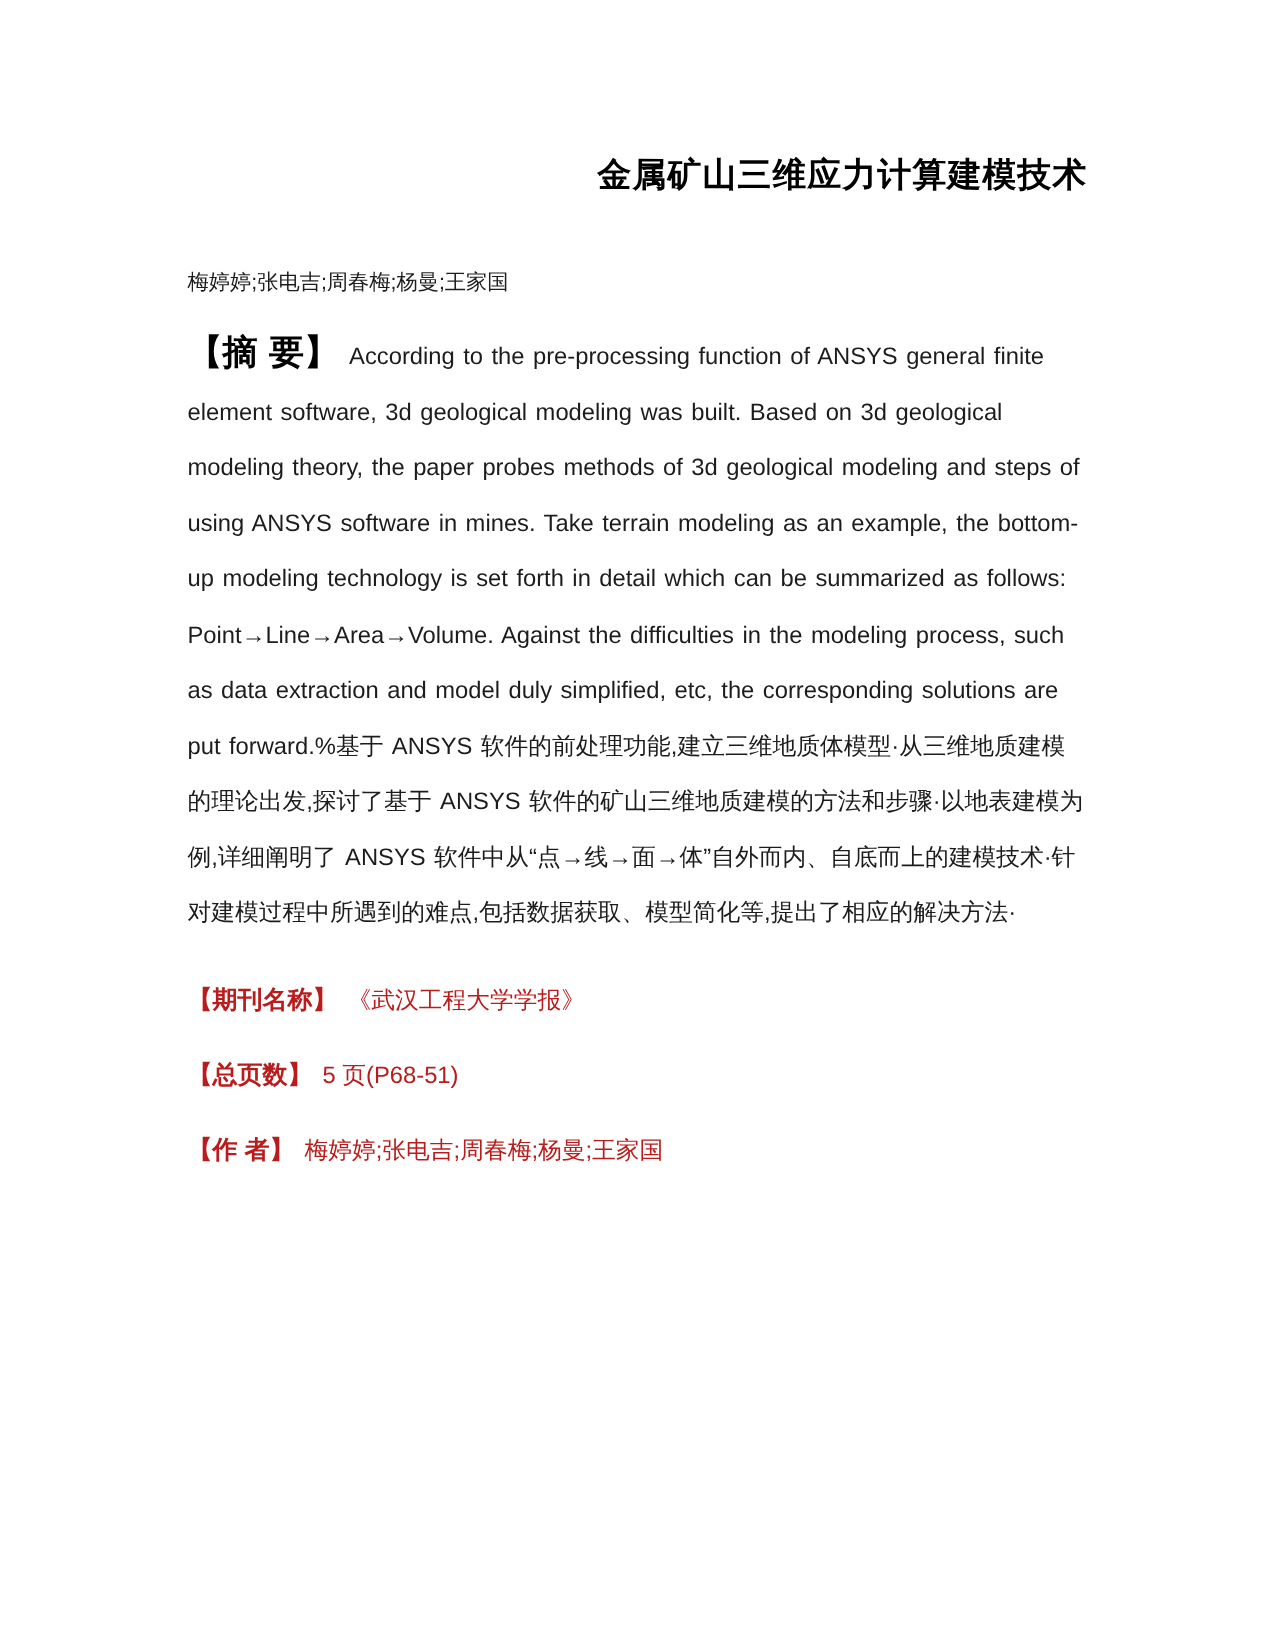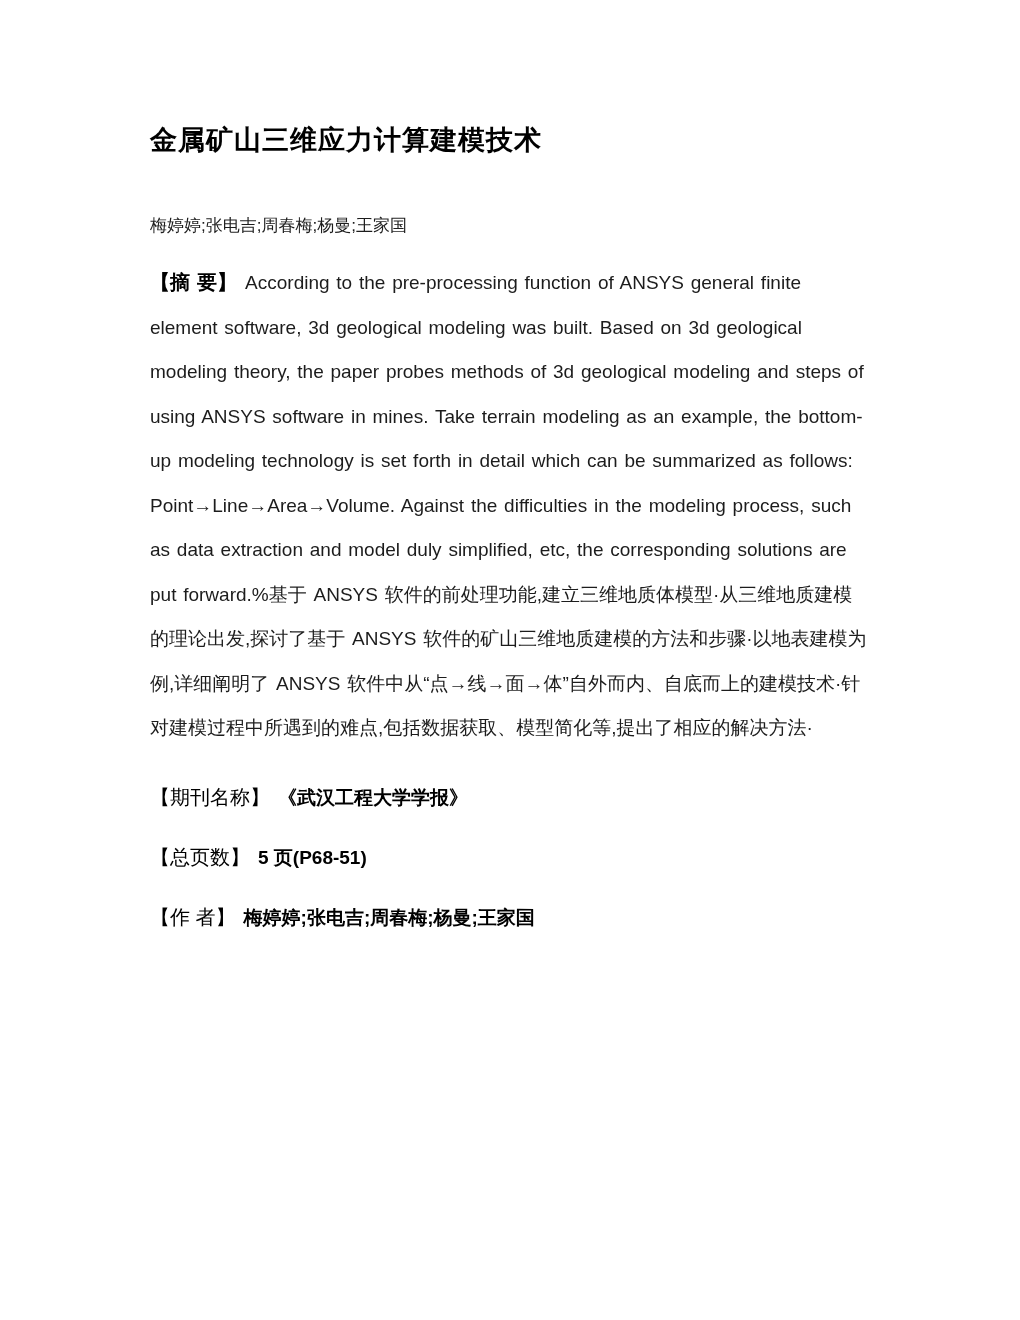--- a/index.html
+++ b/index.html
@@ -17,63 +17,63 @@
     background: #ffffff;
     overflow: hidden;
     box-sizing: border-box;
     padding: 122px 150px 0 150px;
   }
   .title {
     margin: 0;
     font-size: 27px;
     font-weight: 700;
     letter-spacing: 1px;
-    text-align: left;
+    text-align: right;
     color: #000000;
     line-height: 36px;
   }
   .authors {
     margin-top: 56px;
     font-size: 17px;
     line-height: 24px;
     color: #1c1c1c;
   }
   .abstract {
     margin: 22px 0 0 0;
     font-size: 19px;
     line-height: 44.5px;
     text-align: left;
     color: #1c1c1c;
     word-spacing: 1.5px;
   }
   .abstract .label {
     font-weight: 700;
-    font-size: 20px;
+    font-size: 28px;
     color: #000000;
     margin-right: 8px;
   }
   .fields {
     margin-top: 34px;
   }
   .field {
     margin-top: 0;
     margin-bottom: 35px;
     font-size: 19px;
     line-height: 25px;
     white-space: nowrap;
   }
   .field .label {
-    font-weight: 400;
+    font-weight: 700;
     font-size: 20px;
-    color: #000000;
+    color: #b91c1c;
     margin-right: 8px;
   }
   .field .value {
-    font-weight: 700;
-    color: #000000;
+    font-weight: 400;
+    color: #b91c1c;
   }
 </style>
 </head>
 <body>
 
 <div class="page">
 
   <h1 class="title">金属矿山三维应力计算建模技术</h1>
 
   <div class="authors">梅婷婷;张电吉;周春梅;杨曼;王家国</div>

